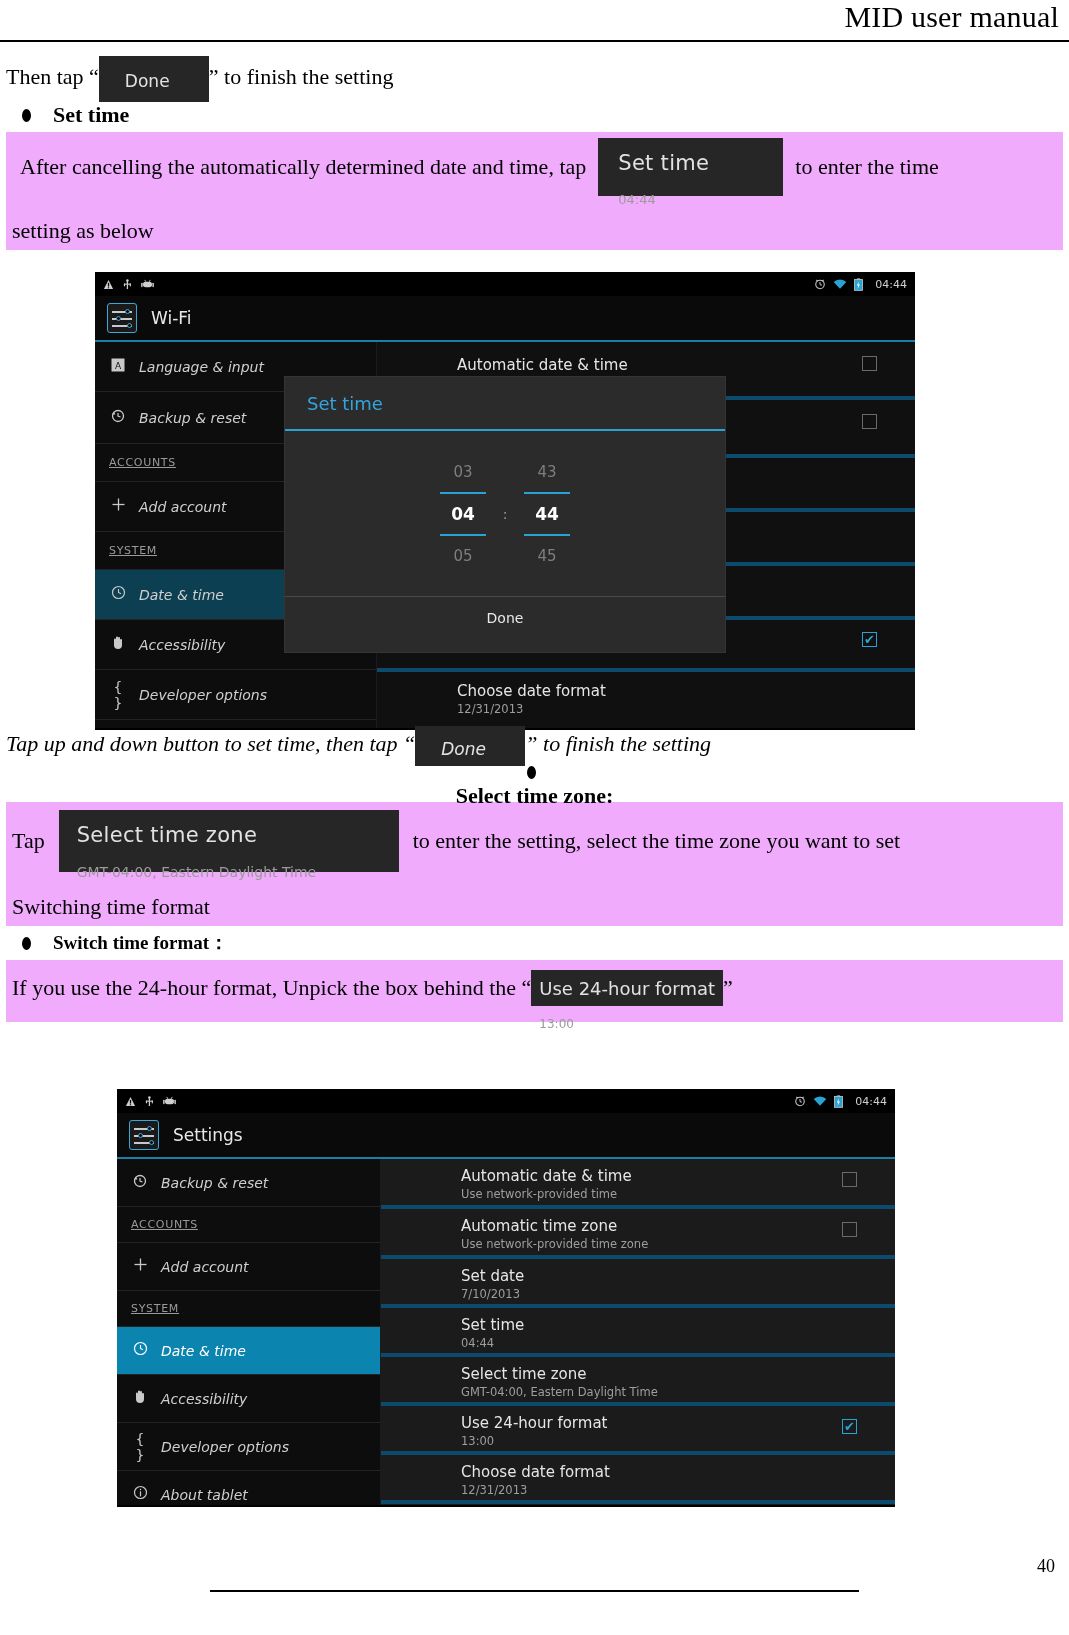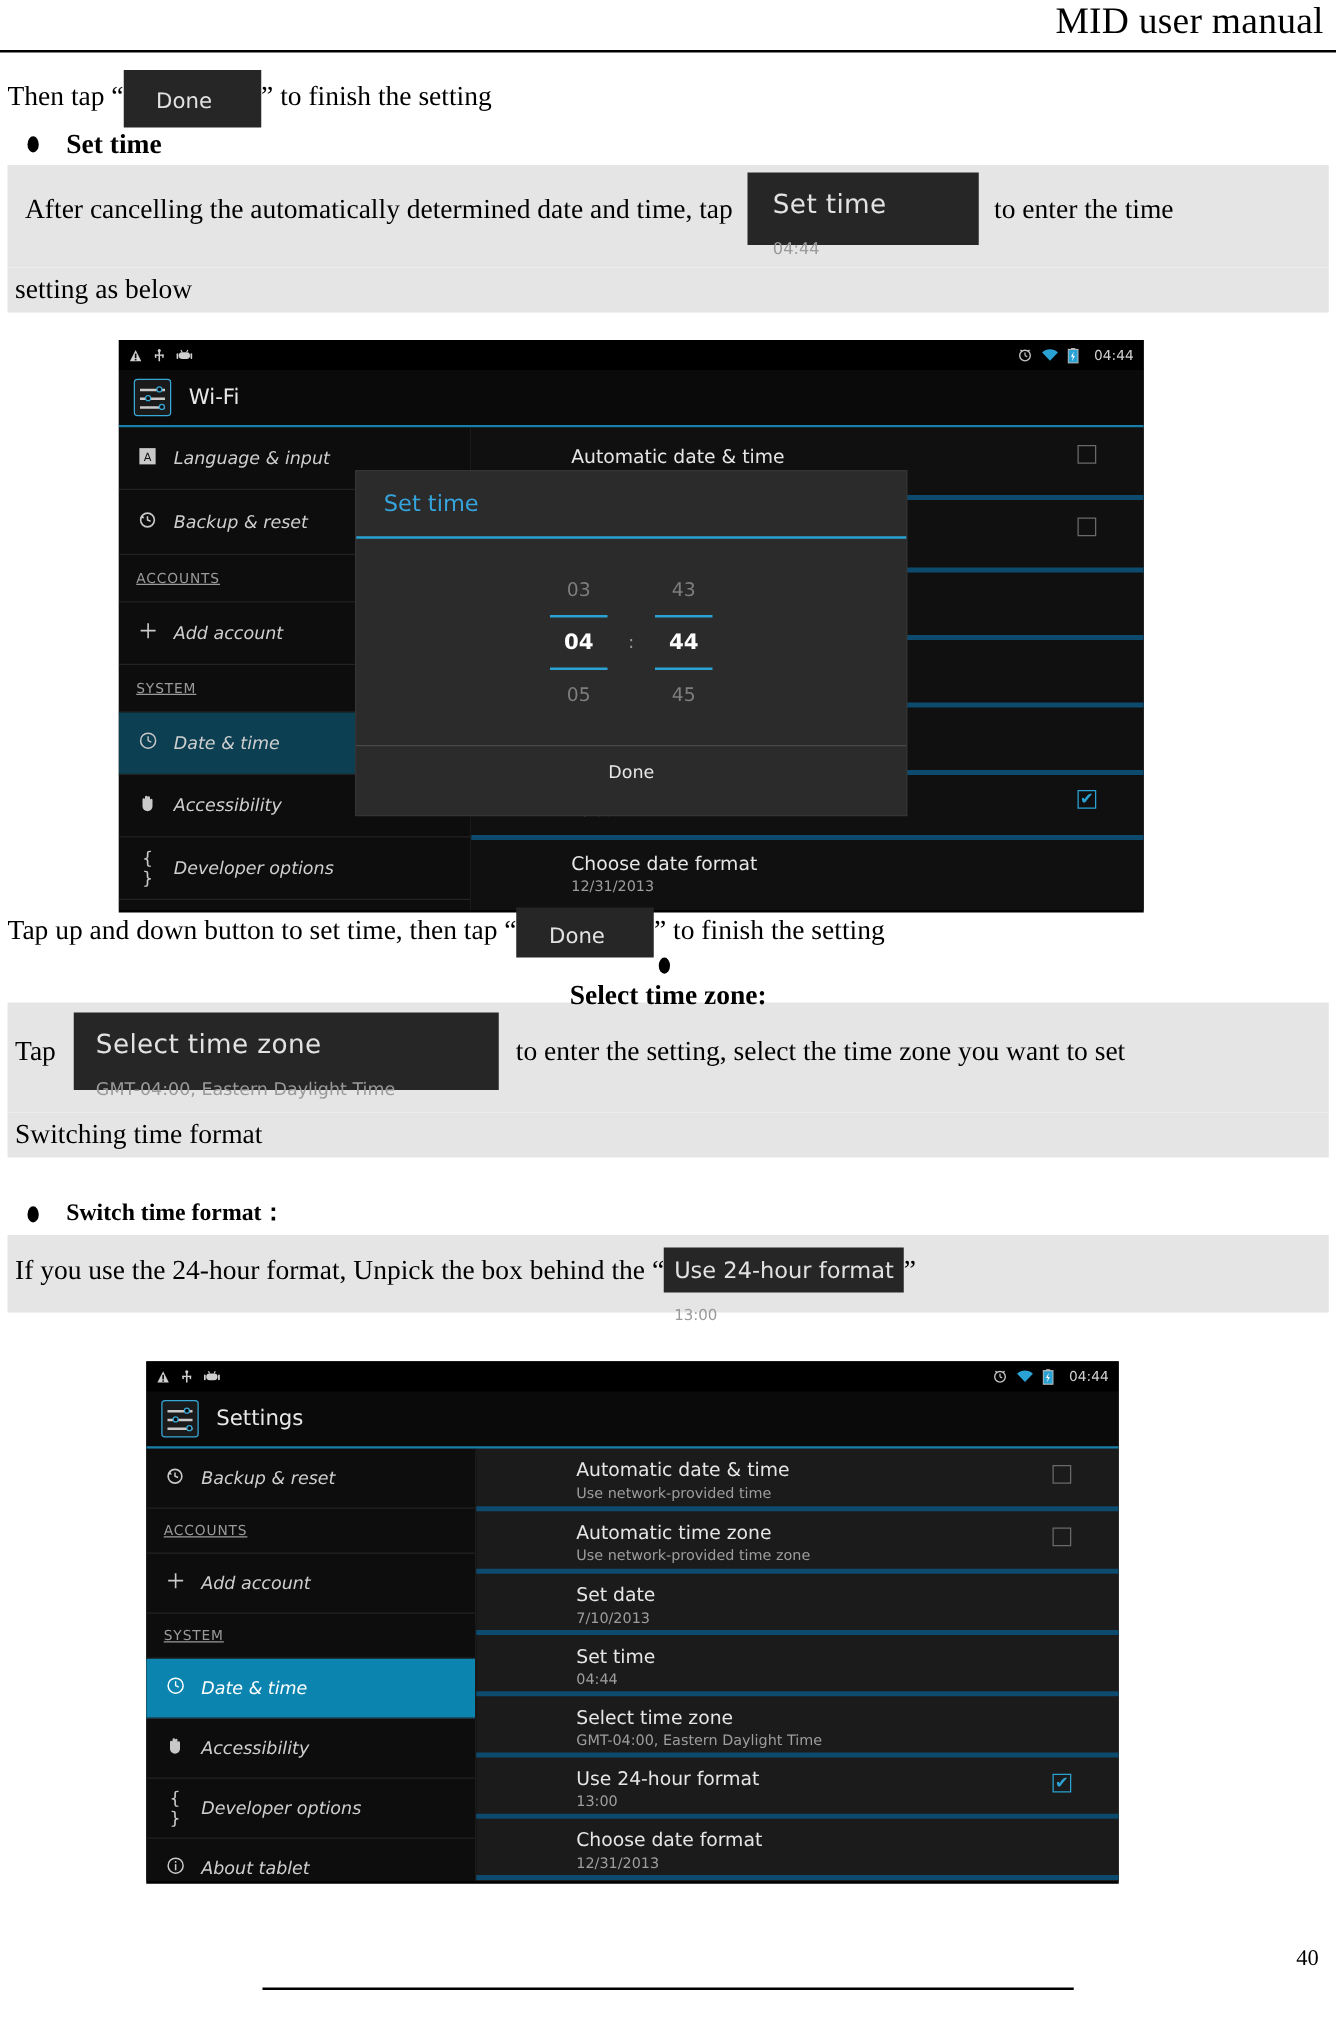--- a/index.html
+++ b/index.html
@@ -99,21 +99,21 @@
   .badge-tz .b-sub  { font-size:14px; }
 
   .badge-24h {
     padding:2px 8px 4px 8px;
     height:36px;
   }
   .badge-24h .b-main { font-size:18px; }
   .badge-24h .b-sub  { font-size:12px; margin-top:1px; }
 
   
-  .band { background:#e5e5e5; }
+  .band { background:#f0abfc; }
 
   
   .shot {
     background:#000;
     position:relative;
     font-family:"DejaVu Sans", sans-serif;
     overflow:hidden;
   }
   .statusbar {
     height:24px;
@@ -449,21 +449,21 @@
           <div class="dim">45</div>
         </div>
       </div>
       <div class="dlg-sep"></div>
       <div class="dlg-done">Done</div>
     </div>
   </div>
 
   <div style="height:470px;"></div>
 
-  <div class="para" style="height:46px;padding-top:6px;">
+  <div class="para" style="height:46px;padding-top:6px;font-style:italic;">
     <span>Tap up and down button to set time, then tap “</span><span class="badge badge-done2"><span class="b-main">Done</span></span><span>” to finish the setting</span>
   </div>
 
   <div class="bullet-line" style="height:36px;flex-direction:column;">
     <span class="bullet-dot"></span>
     <span class="bold">Select time zone:</span>
   </div>
 
   <div class="band" style="height:88px;padding-top:8px;">
     <div style="display:flex;align-items:center;white-space:nowrap;font-size:22px;line-height:34px;">
@@ -473,21 +473,21 @@
         <span class="b-sub">GMT-04:00, Eastern Daylight Time</span>
       </span>
       <span>to enter the setting, select the time zone you want to set</span>
     </div>
   </div>
 
   <div class="band para" style="height:36px;padding-left:6px;">
     <span>Switching time format</span>
   </div>
 
-  <div class="bullet-line" style="height:34px;margin-top:28px;">
+  <div class="bullet-line" style="height:34px;">
     <span class="bullet-dot"></span>
     <span class="bold" style="font-size:19px;">Switch time format：</span>
   </div>
 
   <div class="band" style="height:62px;padding-top:10px;">
     <div style="display:flex;align-items:center;white-space:nowrap;font-size:22px;line-height:34px;">
       <span style="margin-left:6px;">If you use the 24-hour format, Unpick the box behind the “</span>
       <span class="badge badge-24h">
         <span class="b-main">Use 24-hour format</span>
         <span class="b-sub">13:00</span>

